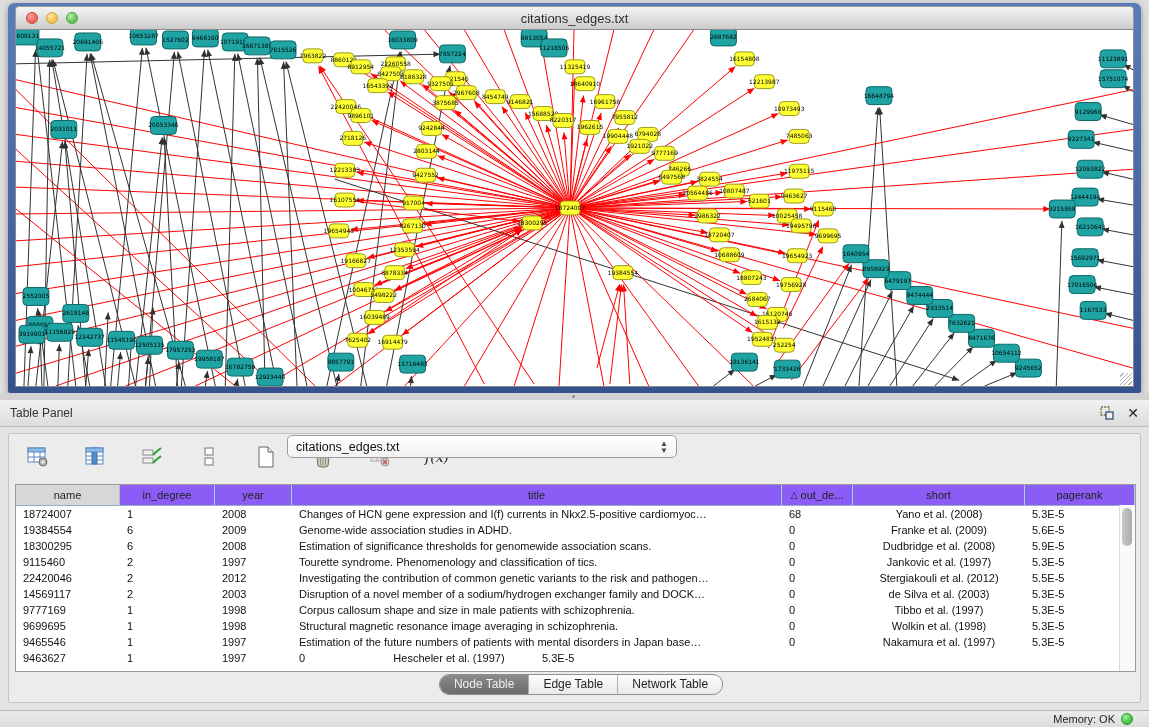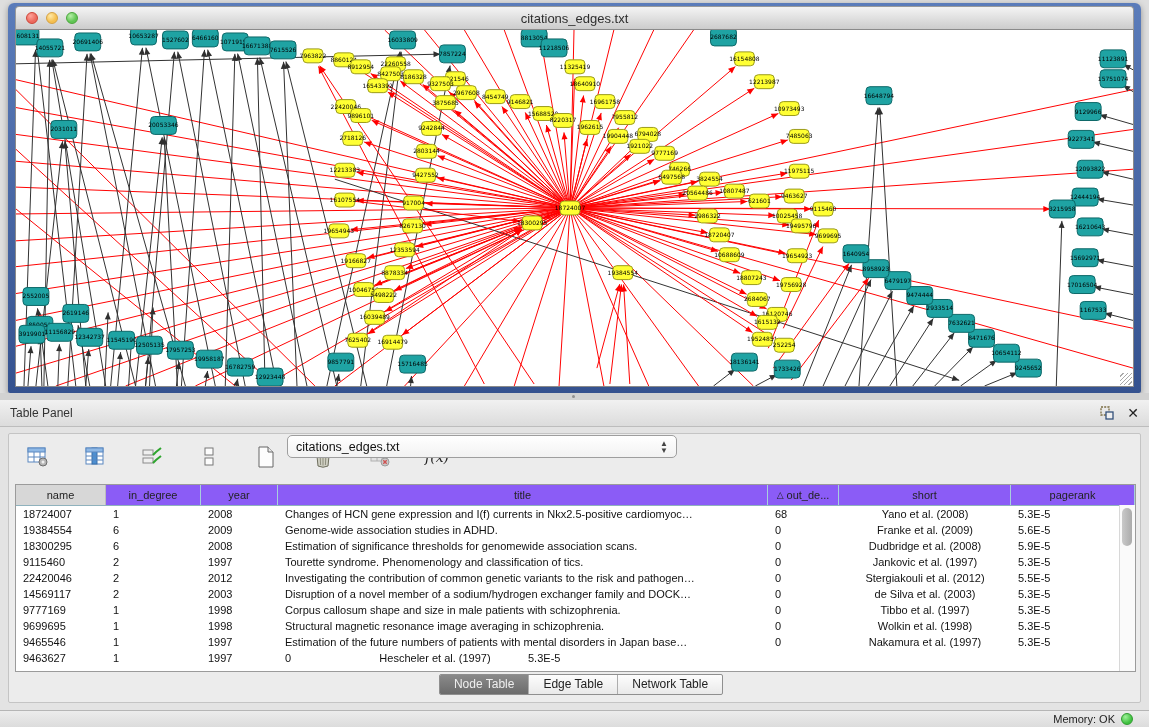--- a/index.html
+++ b/index.html
@@ -52,29 +52,29 @@
   
   .table-wrap{position:absolute;left:6px;top:50px;width:1121px;height:188px;background:#fff;
     border:1px solid #9b9b9b;box-sizing:border-box;display:flex;flex-direction:column;}
   .thead{display:flex;height:20px;border-bottom:1px solid #8fb2bd;flex:none;}
   .th{background:#8b5cf6;border-right:1px solid #a8cfdc;box-sizing:border-box;font-size:11px;color:#222;
     display:flex;align-items:center;justify-content:center;overflow:hidden;white-space:nowrap;}
   .th.gray{background:#d7d7d7;border-right:1px solid #bdbdbd;}
   .tbody{position:relative;flex:1;overflow:hidden;}
   .tr{display:flex;height:16px;align-items:center;}
   .td{font-size:11px;color:#111;padding-left:7px;box-sizing:border-box;overflow:hidden;white-space:nowrap;flex:none;}
-  .c0{width:90px;}.c1{width:95px;}.c2{width:77px;}.c3{width:490px;}.c4{width:71px;}.c5{width:172px;}.c6{flex:1;min-width:0;}
+  .c0{width:104px;}.c1{width:95px;}.c2{width:77px;}.c3{width:490px;}.c4{width:71px;}.c5{width:172px;}.c6{flex:1;min-width:0;}
   .td.c5{text-align:center;padding-left:0;}
   .sortmark{font-size:9px;margin-right:3px;}
   .vscroll{position:absolute;right:0;top:20px;width:15px;bottom:0;background:#fafafa;border-left:1px solid #d8d8d8;}
   .vthumb{position:absolute;left:2px;top:3px;width:10px;height:38px;background:linear-gradient(90deg,#c9c9c9,#ababab);border-radius:6px;}
 
   
   .tabs{position:absolute;left:0;right:0;top:240px;display:flex;justify-content:center;}
-  .seg{display:flex;border:1px solid #8f8f8f;border-radius:2px;overflow:hidden;background:linear-gradient(#fdfdfd,#e9e9e9);margin-left:13px;}
+  .seg{display:flex;border:1px solid #8f8f8f;border-radius:10px;overflow:hidden;background:linear-gradient(#fdfdfd,#e9e9e9);margin-left:13px;}
   .seg .tab{font-size:12px;color:#222;padding:2px 14px;border-right:1px solid #adadad;line-height:15px;}
   .seg .tab:last-child{border-right:none;}
   .seg .tab.active{background:linear-gradient(#8a8a8a,#6b6b6b);color:#efefef;}
 
   
   .statusbar{position:absolute;left:0;top:710px;width:1149px;height:17px;background:linear-gradient(#ececec,#dcdcdc);
     border-top:1px solid #b5b5b5;display:flex;align-items:center;justify-content:flex-end;padding-right:16px;box-sizing:border-box;}
   .mem-label{font-size:11px;color:#222;margin-right:6px;}
   .mem-dot{width:12px;height:12px;border-radius:50%;background:radial-gradient(circle at 35% 30%,#9ff09a,#3fc13f 65%);border:1px solid #2f9a2f;box-sizing:border-box;}
 </style>

